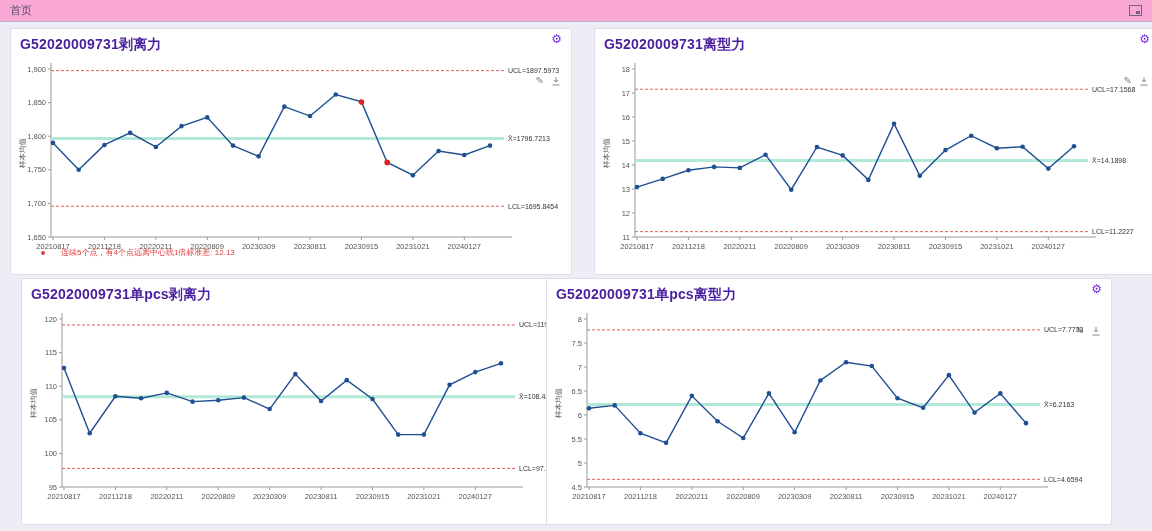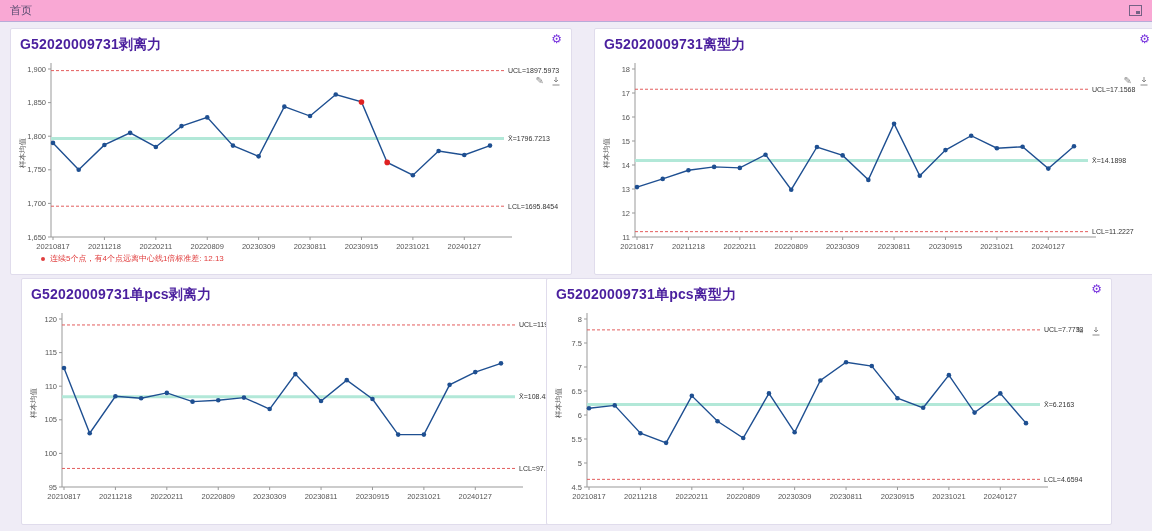--- a/index.html
+++ b/index.html
@@ -13,21 +13,21 @@
   .p1{left:594px;top:28px;width:564px;height:245px}
   .p2{left:21px;top:278px;width:560px;height:245px}
   .p3{left:546px;top:278px;width:564px;height:245px}
   .panel-title{position:absolute;top:7px;left:9px;font-size:14px;font-weight:bold;color:#4a1f9e;letter-spacing:.2px}
   .gear{position:absolute;top:4px;right:9px;font-size:12px;color:#7733dd;cursor:pointer;line-height:1}
   .tools{position:absolute;top:47px;right:10px;display:flex;gap:7px;align-items:center}
   .tool-edit{font-size:10px;color:#8a8a8a;cursor:pointer;line-height:1}
   .tool-dl{cursor:pointer;line-height:0}
   svg.chart{position:absolute;left:6px;top:30px}
   svg text{font-family:"Liberation Sans",sans-serif}
-  .annotation{position:absolute;left:30px;top:224px;font-size:8px;color:#e03e3e;display:flex;align-items:center;gap:5px;white-space:nowrap}
+  .annotation{position:absolute;left:30px;top:218px;font-size:8px;color:#e03e3e;display:flex;align-items:center;gap:16px;white-space:nowrap}
   .annotation .dot{width:4px;height:4px;border-radius:50%;background:#e03e3e;display:inline-block;flex:none}
 </style>
 </head>
 <body>
 
 <div class="header">
   <span class="tab">首页</span>
   <span class="expand"></span>
 </div>
 

